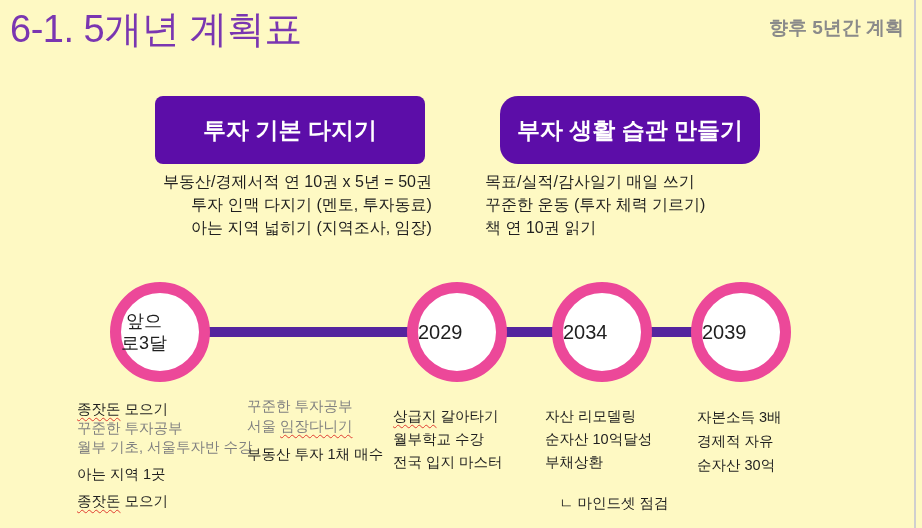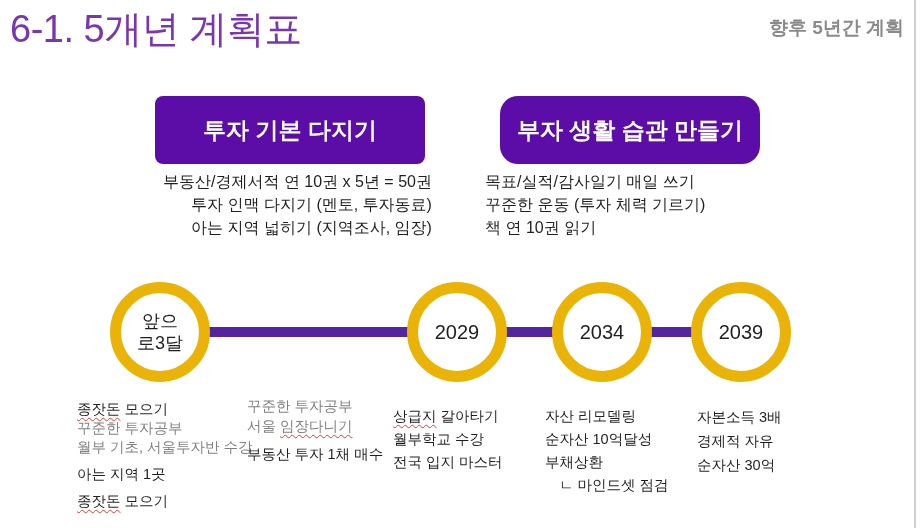--- a/index.html
+++ b/index.html
@@ -3,21 +3,21 @@
 <meta charset="utf-8">
 <style>
   * { margin: 0; padding: 0; box-sizing: border-box; }
   html, body { background: #e9e9e9; }
   body { font-family: "Liberation Sans", "DejaVu Sans", sans-serif; }
 
   .slide {
     position: relative;
     width: 922px;
     height: 528px;
-    background: #ffffff;
+    background: #fef9c3;
     overflow: hidden;
   }
 
   .page-title {
     position: absolute;
     left: 10px;
     top: 4px;
     font-size: 38px;
     font-weight: 500;
     color: #7a36b1;
@@ -80,25 +80,24 @@
     height: 10px;
     background: #54259e;
   }
 
   .milestone-circle {
     position: absolute;
     top: 282px;
     width: 100px;
     height: 100px;
     background: #ffffff;
-    border: 11px solid #eab308;
+    border: 11px solid #ec4899;
     border-radius: 50%;
     display: flex;
     align-items: center;
-    justify-content: center;
     text-align: center;
   }
   .milestone-circle .circle-label {
     font-size: 20px;
     color: #1f1f1f;
     white-space: pre-line;
     line-height: 22px;
   }
   .milestone-circle.c1 { left: 110px; }
   .milestone-circle.c1 .circle-label { font-size: 18px; }
@@ -114,21 +113,21 @@
     white-space: nowrap;
   }
   .notes.n1 { left: 77px;  top: 392px; line-height: 19px; }
   .notes.n2 { left: 247px; top: 396px; line-height: 20px; }
   .notes.n3 { left: 393px; top: 397px; line-height: 23px; }
   .notes.n4 { left: 545px; top: 397px; line-height: 23px; }
   .notes.n5 { left: 697px; top: 397px; line-height: 24px; }
 
   .note-line.bold { font-weight: 400; margin-top: 8px; }
   .note-line.gray { color: #818181; }
-  .note-line.indent { padding-left: 14px; }
+  .note-line.indent { padding-left: 14px; margin-top: 18px; }
   .spell {
     text-decoration-line: underline;
     text-decoration-style: wavy;
     text-decoration-color: #e03c31;
     text-decoration-thickness: 1px;
     text-underline-offset: 3px;
   }
 </style>
 </head>
 <body>

